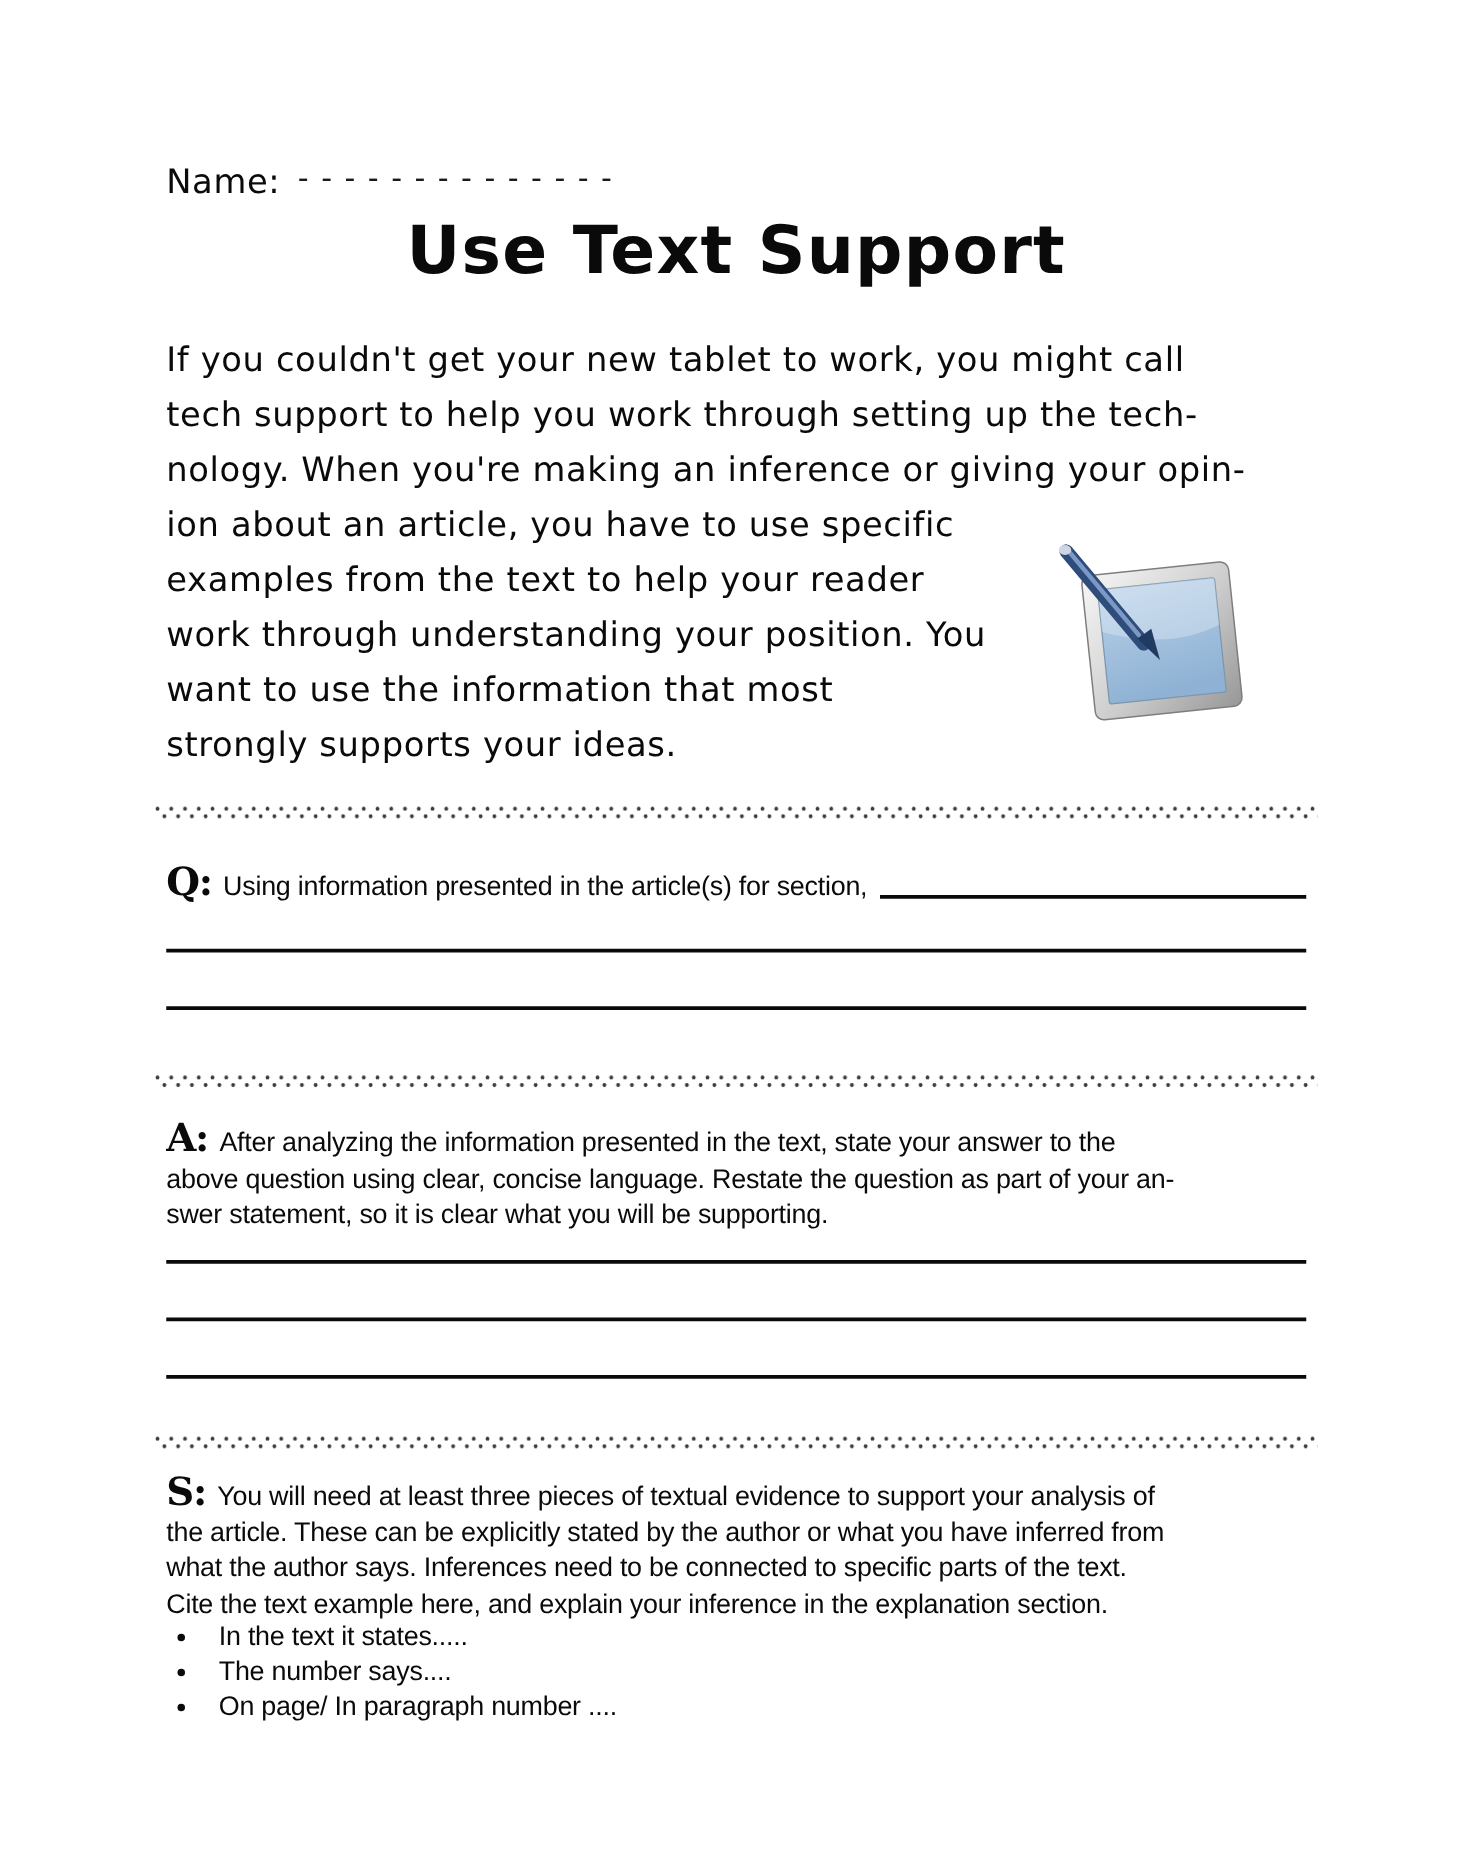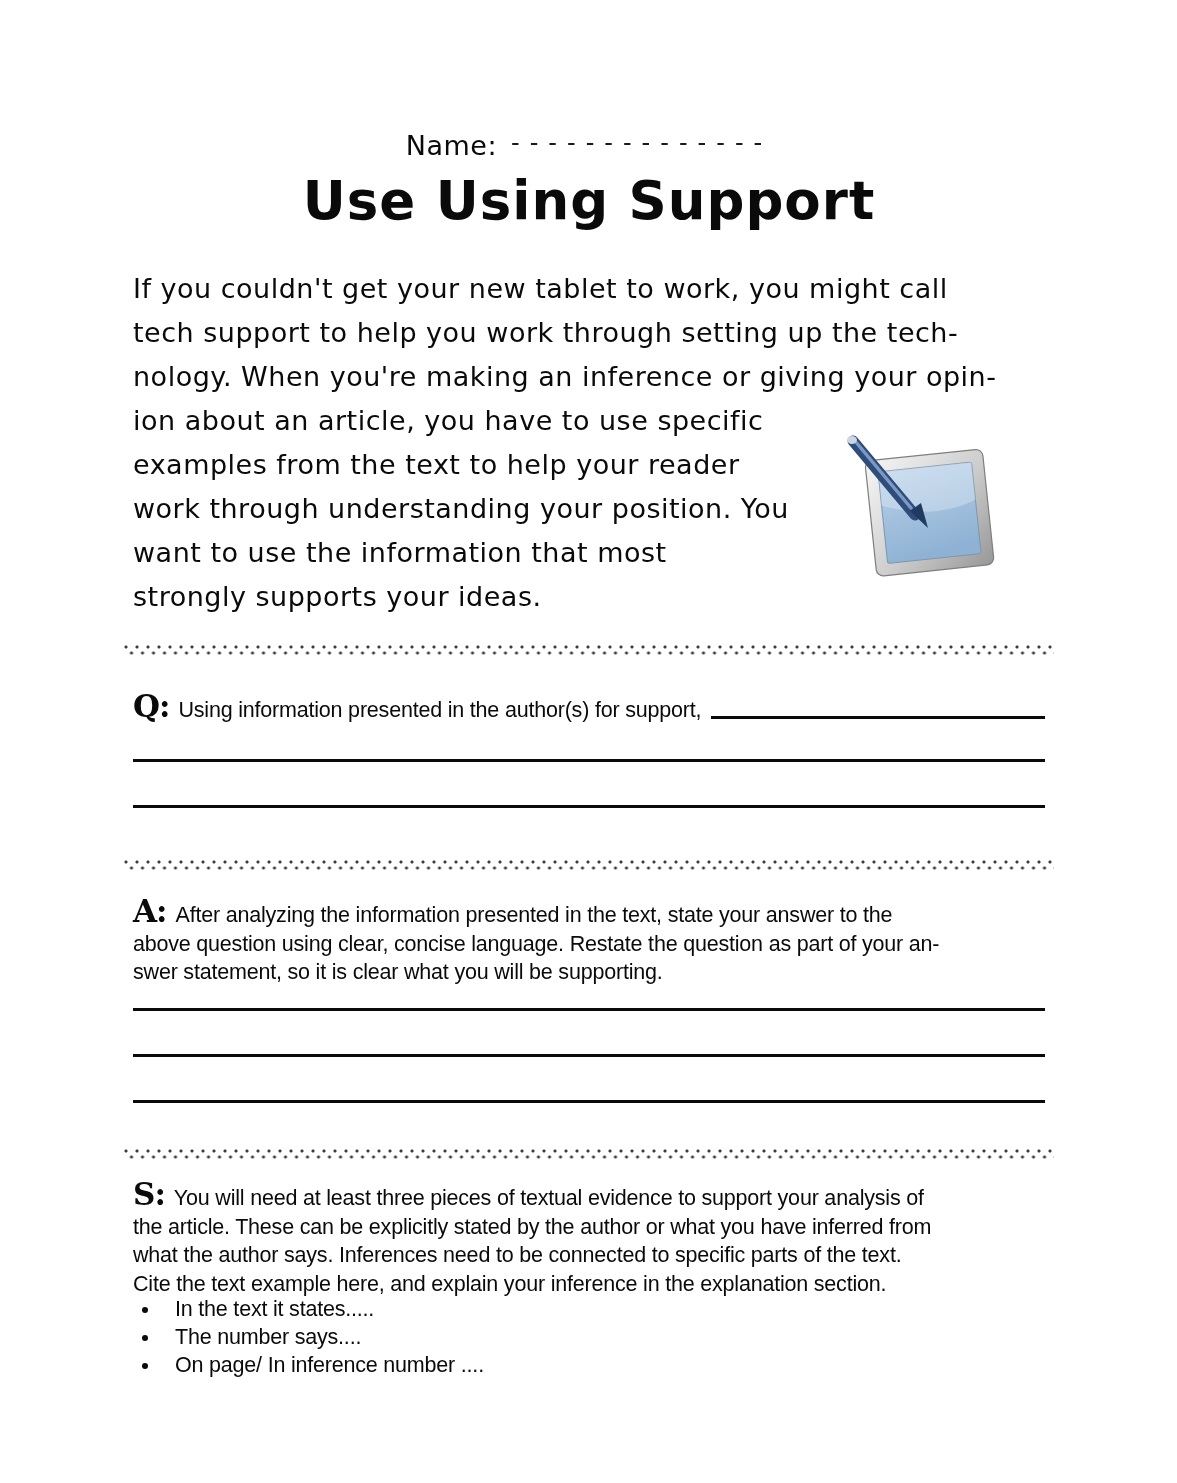--- a/index.html
+++ b/index.html
@@ -10,21 +10,21 @@
     font-family:"Liberation Sans",sans-serif;
     color:#0a0a0a;
     overflow:hidden;
     box-sizing:border-box;
     padding:0 132px 0 133px;
   }
   
   .hw{font-family:"DejaVu Sans",sans-serif;letter-spacing:.5px;}
   .name-row{
     margin-top:130px;
-    display:flex;justify-content:center;align-items:baseline;
+    display:flex;justify-content:flex-start;align-items:baseline;
     gap:14px;height:36px;
   }
   .name-label{font-size:27px;}
   .name-blank{
     font-size:24px;letter-spacing:10px;color:#1a1a1a;
     transform:translateY(-4px);white-space:nowrap;
   }
   .title{
     margin:4px 0 0 0;text-align:center;
     font-size:53px;font-weight:600;letter-spacing:1px;line-height:62px;
@@ -81,21 +81,21 @@
 </head>
 <body>
 
 <div class="page">
 
   <div class="name-row">
     <span class="hw name-label">Name:</span>
     <span class="hw name-blank">--------------</span>
   </div>
 
-  <h1 class="hw title">Use Using Support</h1>
+  <h1 class="hw title">Use Text Support</h1>
 
   <div class="intro">
     <div class="hw intro-lines">If you couldn't get your new tablet to work, you might call<br>tech support to help you work through setting up the tech-<br>nology. When you're making an inference or giving your opin-<br>ion about an article, you have to use specific<br>examples from the text to help your reader<br>work through understanding your position. You<br>want to use the information that most<br>strongly supports your ideas.</div>
     <div class="tablet-wrap">
       <svg width="178" height="160" viewBox="0 0 178 160">
         <defs>
           <linearGradient id="frameG" x1="0" y1="0" x2="1" y2="1">
             <stop offset="0" stop-color="#f7f7f7"></stop>
             <stop offset="0.55" stop-color="#cccccc"></stop>
             <stop offset="1" stop-color="#979797"></stop>
@@ -117,21 +117,21 @@
           <polygon points="79,82 90,74 97,99" fill="#203a61"></polygon>
         </g>
       </svg>
     </div>
   </div>
 
   <div class="dotted-divider dd1"></div>
 
   <div class="q-row">
     <span class="drop">Q:</span>
-    <span class="body-text">Using information presented in the author(s) for support,</span>
+    <span class="body-text">Using information presented in the article(s) for section,</span>
     <span class="fill-line"></span>
   </div>
   <div class="write-line wl-q1"></div>
   <div class="write-line wl-q2"></div>
 
   <div class="dotted-divider dd2"></div>
 
   <div class="para para-a">
     <span class="drop">A:</span><span class="body-lines">After analyzing the information presented in the text, state your answer to the<br>above question using clear, concise language. Restate the question as part of your an-<br>swer statement, so it is clear what you will be supporting.</span>
   </div>
@@ -140,16 +140,16 @@
   <div class="write-line wl-a3"></div>
 
   <div class="dotted-divider dd3"></div>
 
   <div class="para para-s">
     <span class="drop">S:</span><span class="body-lines">You will need at least three pieces of textual evidence to support your analysis of<br>the article. These can be explicitly stated by the author or what you have inferred from<br>what the author says. Inferences need to be connected to specific parts of the text.<br>Cite the text example here, and explain your inference in the explanation section.</span>
   </div>
   <ul class="bullets">
     <li>In the text it states.....</li>
     <li>The number says....</li>
-    <li>On page/ In inference number ....</li>
+    <li>On page/ In paragraph number ....</li>
   </ul>
 
 </div>
 
 </body></html>

